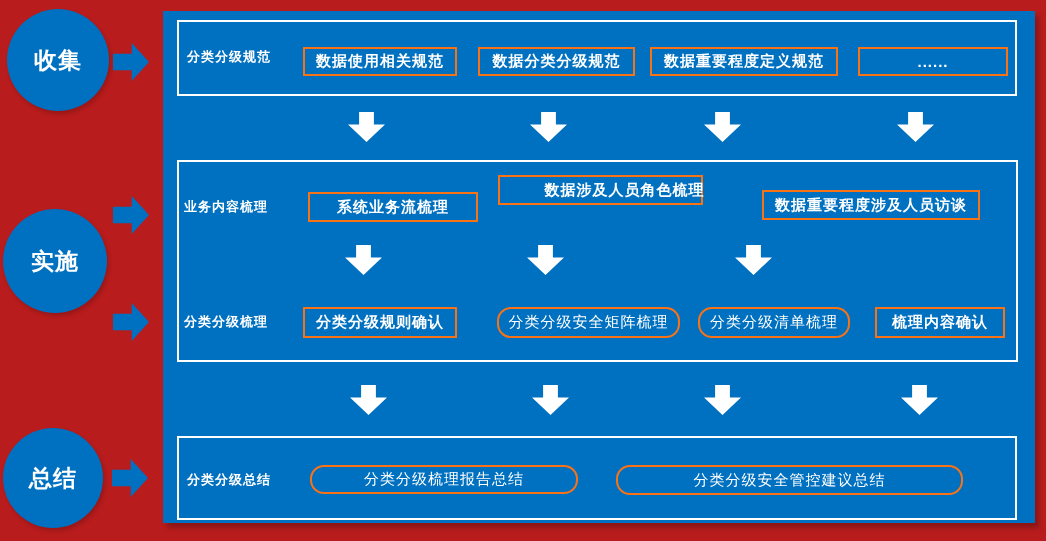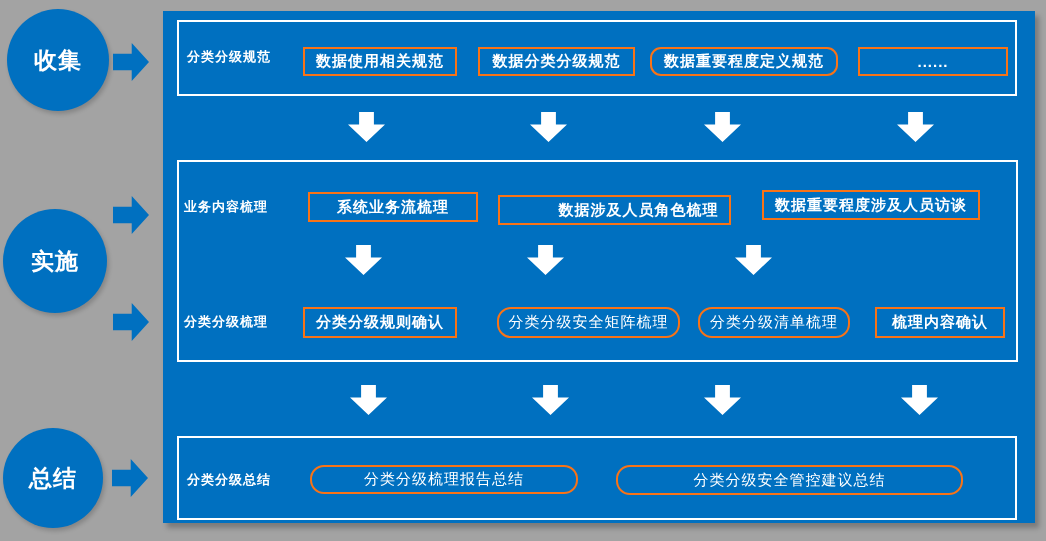--- a/index.html
+++ b/index.html
@@ -1,19 +1,19 @@
 <!DOCTYPE html>
 <html><head>
 <meta charset="utf-8">
 <style>
   html,body{margin:0;padding:0;background:#ffffff;}
   #canvas{
     position:relative;width:1046px;height:541px;overflow:hidden;
     font-family:"Liberation Sans","DejaVu Sans",sans-serif;
-    background:#a3a3a3;
+    background:#b91c1c;
     text-decoration:underline;
   }
   
   .stage{
     position:absolute;border-radius:50%;background:#0070C0;
     display:flex;align-items:center;justify-content:center;
     color:#fff;font-weight:bold;font-size:23px;letter-spacing:1px;
     box-shadow:2px 3px 4px rgba(0,0,0,0.18);
   }
   
@@ -63,33 +63,33 @@
   <div class="rarrow" style="left:113px;top:196px;"></div>
   <div class="rarrow" style="left:113px;top:303px;"></div>
   <div class="rarrow" style="left:112px;top:459px;"></div>
 
   <div id="panel">
 
     <div class="section" style="left:14px;top:9px;width:840px;height:76px;"></div>
     <div class="rowlabel" style="left:24px;top:31px;">分类分级规范</div>
     <div class="ibox" style="left:140px;top:36px;width:154px;height:29px;">数据使用相关规范</div>
     <div class="ibox" style="left:315px;top:36px;width:157px;height:29px;">数据分类分级规范</div>
-    <div class="ibox" style="left:487px;top:36px;width:188px;height:29px;border-radius:11px;">数据重要程度定义规范</div>
+    <div class="ibox" style="left:487px;top:36px;width:188px;height:29px;">数据重要程度定义规范</div>
     <div class="ibox" style="left:695px;top:36px;width:150px;height:29px;">......</div>
 
     <div class="darrow" style="left:185px;top:101px;"></div>
     <div class="darrow" style="left:367px;top:101px;"></div>
     <div class="darrow" style="left:541px;top:101px;"></div>
     <div class="darrow" style="left:734px;top:101px;"></div>
 
     <div class="section" style="left:14px;top:149px;width:841px;height:202px;"></div>
 
     <div class="rowlabel" style="left:21px;top:181px;">业务内容梳理</div>
     <div class="ibox" style="left:145px;top:181px;width:170px;height:30px;">系统业务流梳理</div>
-    <div class="ibox" style="left:335px;top:184px;width:233px;height:30px;padding-left:48px;">数据涉及人员角色梳理</div>
+    <div class="ibox" style="left:335px;top:164px;width:205px;height:30px;padding-left:48px;">数据涉及人员角色梳理</div>
     <div class="ibox" style="left:599px;top:179px;width:218px;height:30px;">数据重要程度涉及人员访谈</div>
 
     <div class="darrow" style="left:182px;top:234px;"></div>
     <div class="darrow" style="left:364px;top:234px;"></div>
     <div class="darrow" style="left:572px;top:234px;"></div>
 
     <div class="rowlabel" style="left:21px;top:296px;">分类分级梳理</div>
     <div class="ibox" style="left:140px;top:296px;width:154px;height:31px;">分类分级规则确认</div>
     <div class="ibox light" style="left:334px;top:296px;width:183px;height:31px;">分类分级安全矩阵梳理</div>
     <div class="ibox light" style="left:535px;top:296px;width:152px;height:31px;">分类分级清单梳理</div>

